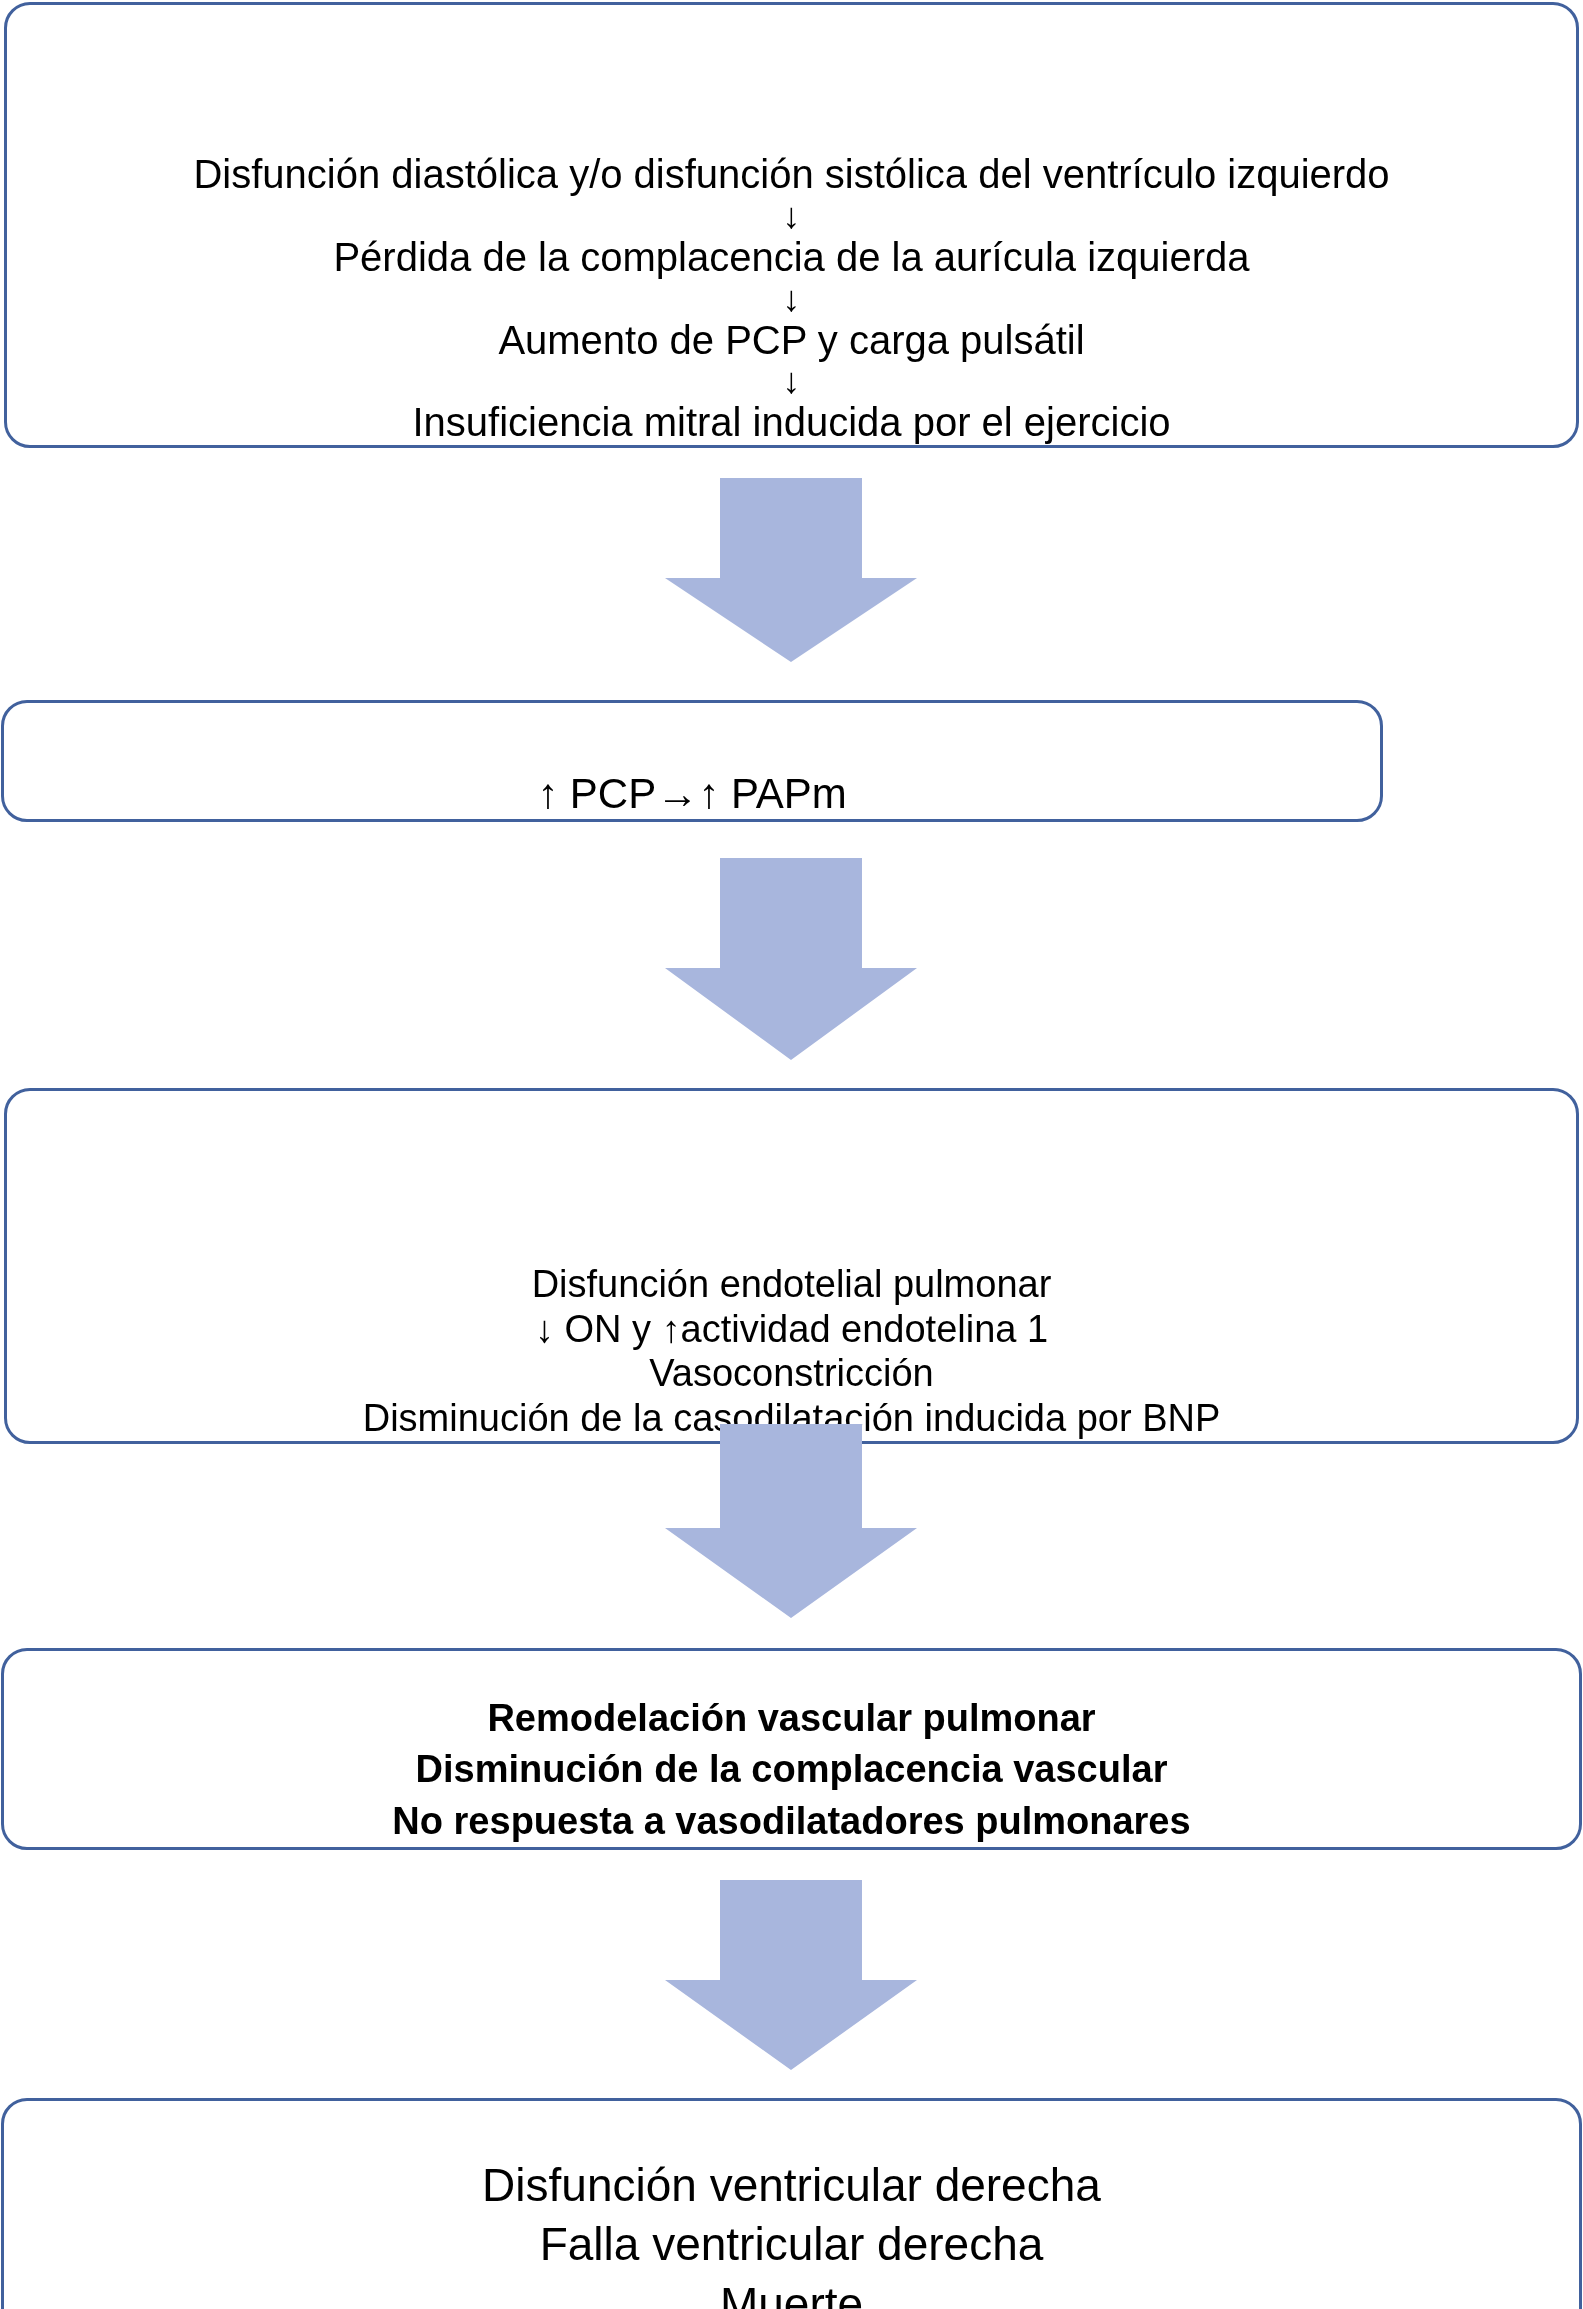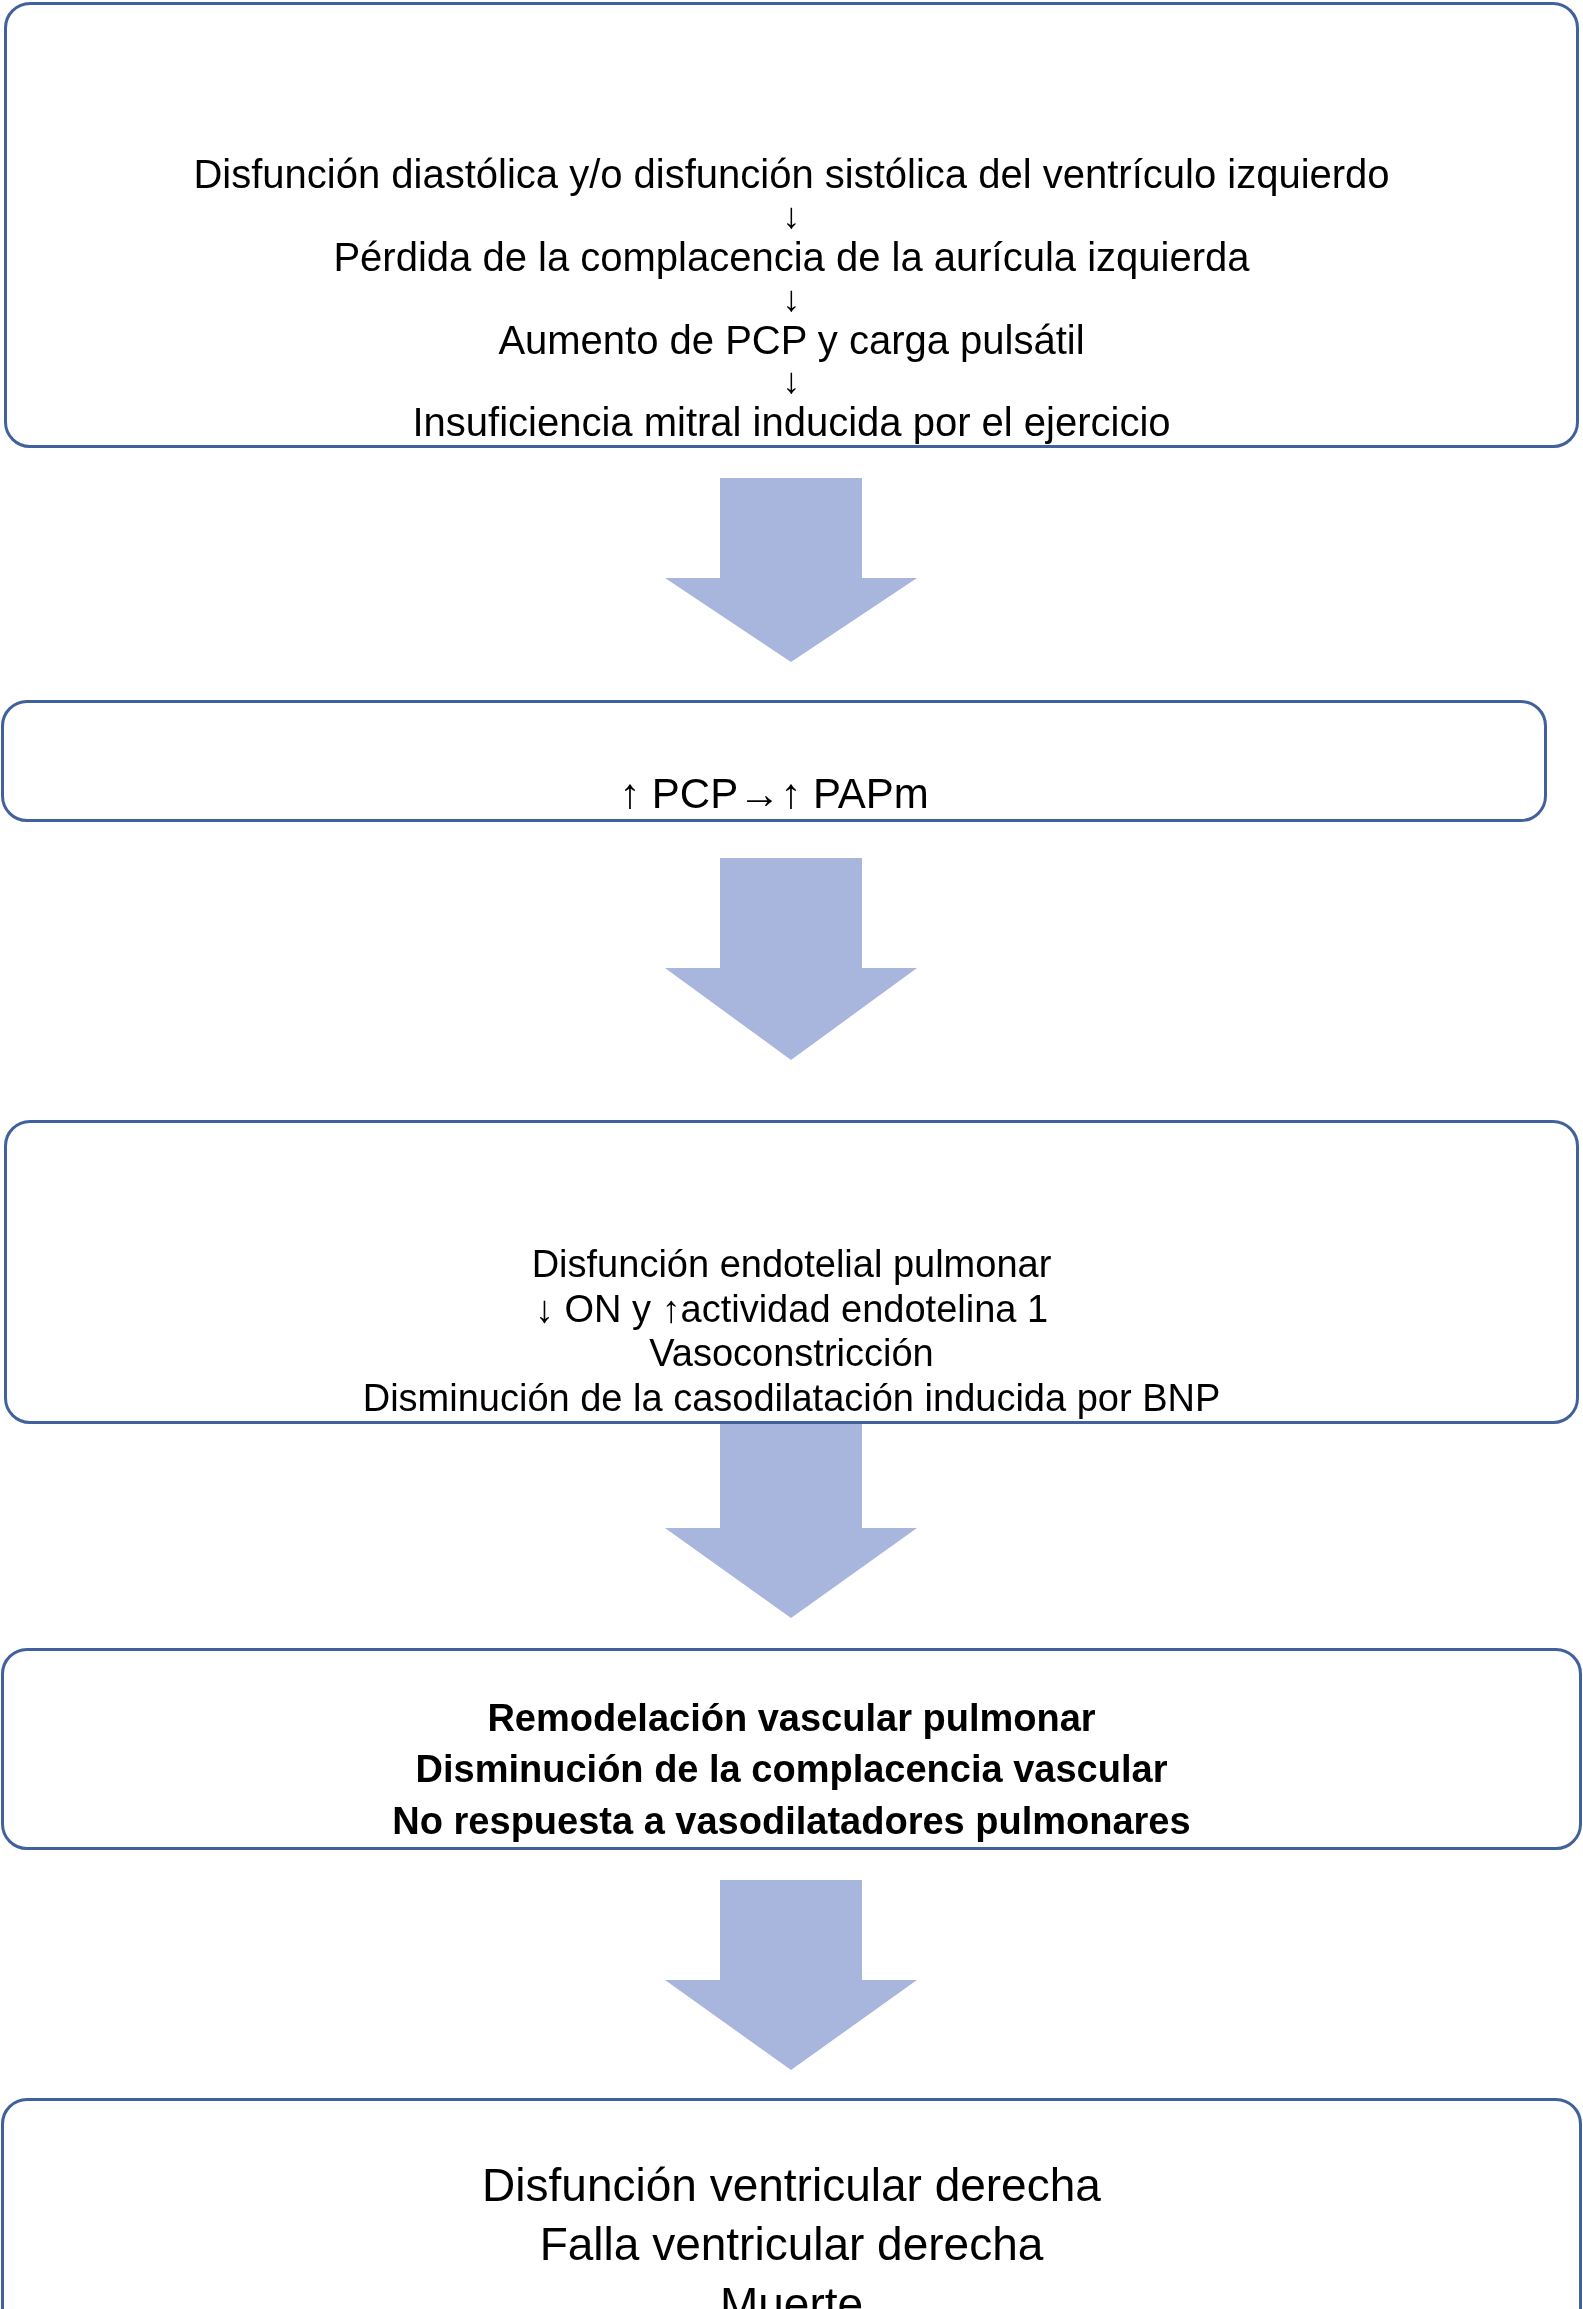--- a/index.html
+++ b/index.html
@@ -36,22 +36,22 @@
     text-align: center;
     color: #000000;
     font-size: 38px;
     line-height: 1.18;
     letter-spacing: 0px;
     white-space: nowrap;
   }
 
   
   #box-1 { left: 4px;  top: 2px;    width: 1575px; height: 446px; }
-  #box-2 { left: 1px;  top: 700px;  width: 1546px; height: 122px; }
-  #box-3 { left: 4px;  top: 1088px; width: 1575px; height: 304px; margin-top: 32px; }
+  #box-2 { left: 1px;  top: 700px;  width: 1382px; height: 122px; }
+  #box-3 { left: 4px;  top: 1088px; width: 1575px; height: 356px; }
   #box-4 { left: 1px;  top: 1648px; width: 1581px; height: 202px; font-weight: bold; }
   #box-5 { left: 1px;  top: 2098px; width: 1581px; height: 240px; }
 
   #box-1 .fline { font-size: 40px; line-height: 1.12; }
   #box-2 .fline { font-size: 42px; }
   #box-3 .fline { font-size: 38px; line-height: 1.18; }
   #box-4 .fline { font-size: 38px; line-height: 1.35; }
   #box-5 .fline { font-size: 46px; line-height: 1.30; }
 
   

